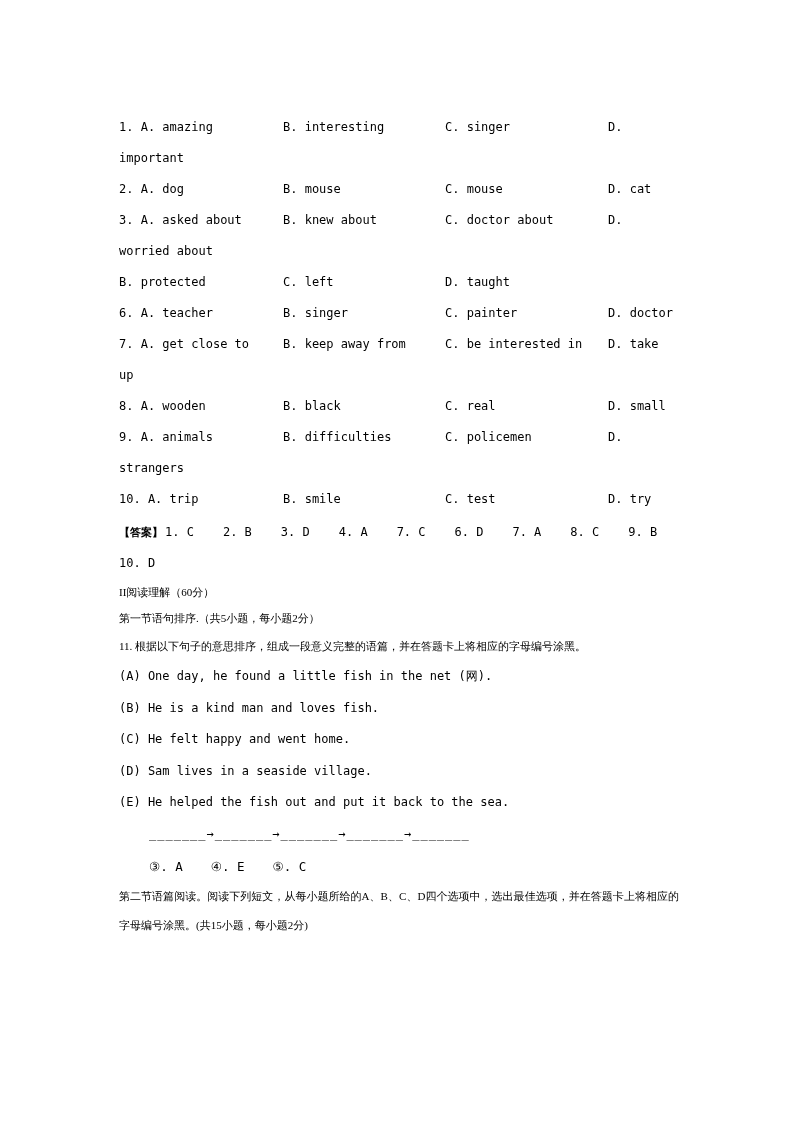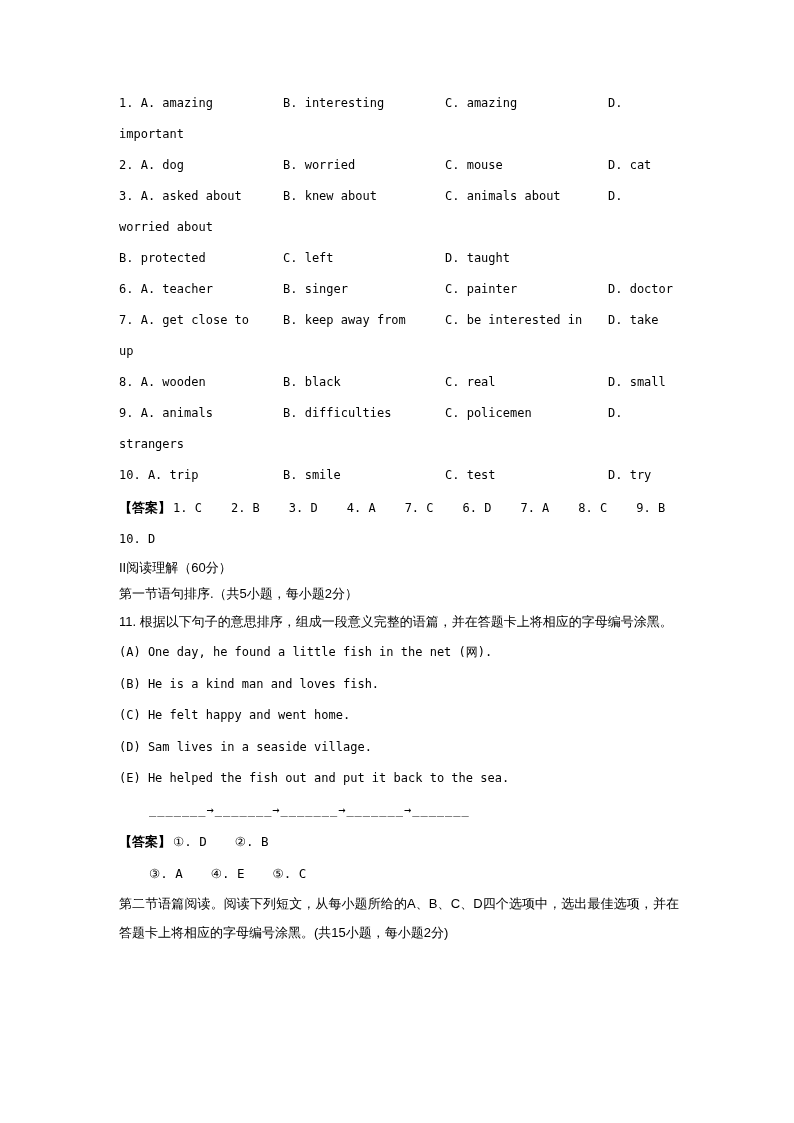--- a/index.html
+++ b/index.html
@@ -3,24 +3,24 @@
 <meta charset="utf-8">
 <style>
   * { margin: 0; padding: 0; box-sizing: border-box; }
   html, body { background: #ffffff; }
   body {
     width: 794px; height: 1123px; position: relative;
     font-family: "Liberation Serif", "DejaVu Serif", serif;
     color: #000000;
   }
   .page { position: absolute; inset: 0; background: #ffffff; overflow: hidden; }
-  .content { position: absolute; left: 119px; top: 88px; width: 560px; }
+  .content { position: absolute; left: 119px; top: 112px; width: 560px; }
 
   .mono { font-family: "DejaVu Sans Mono", "Liberation Mono", monospace; font-size: 12px; }
-  .cn   { font-family: Liberation Sans, sans-serif; font-size: 13px; }
+  .cn   { font-family: Liberation Serif, serif; font-size: 11px; }
 
   .qrow {
     display: grid;
     grid-template-columns: 164px 162px 163px 1fr;
     line-height: 31px;
     white-space: nowrap;
   }
   .wrapline { line-height: 31px; white-space: nowrap; }
 
   .ansline { line-height: 31px; white-space: nowrap; }
@@ -45,36 +45,36 @@
 <body>
 
 <div class="page">
   <div class="content">
 
     <section class="mono">
 
       <div class="qrow">
         <span>1. A. amazing</span>
         <span>B. interesting</span>
-        <span>C. amazing</span>
+        <span>C. singer</span>
         <span>D.</span>
       </div>
       <div class="wrapline">important</div>
 
       <div class="qrow">
         <span>2. A. dog</span>
-        <span>B. worried</span>
+        <span>B. mouse</span>
         <span>C. mouse</span>
         <span>D. cat</span>
       </div>
 
       <div class="qrow">
         <span>3. A. asked about</span>
         <span>B. knew about</span>
-        <span>C. animals about</span>
+        <span>C. doctor about</span>
         <span>D.</span>
       </div>
       <div class="wrapline">worried about</div>
 
       <div class="qrow">
         <span>B. protected</span>
         <span>C. left</span>
         <span>D. taught</span>
       </div>
 
@@ -131,23 +131,20 @@
     <div class="mono sentences">
       <div>(A) One day, he found a little fish in the net (网).</div>
       <div>(B) He is a kind man and loves fish.</div>
       <div>(C) He felt happy and went home.</div>
       <div>(D) Sam lives in a seaside village.</div>
       <div>(E) He helped the fish out and put it back to the sea.</div>
     </div>
 
     <div class="mono seq">_______→_______→_______→_______→_______</div>
 
-    <div class="ansline2">
-      <span class="cn ans-label">【答案】</span><span class="mono ci">①. D</span><span class="mono ci">②. B</span>
-    </div>
     <div class="ansline2 row2">
       <span class="mono ci">③. A</span><span class="mono ci">④. E</span><span class="mono ci">⑤. C</span>
     </div>
 
     <div class="cn para part2">第二节语篇阅读。阅读下列短文，从每小题所给的A、B、C、D四个选项中，选出最佳选项，并在答题卡上将相应的字母编号涂黑。(共15小题，每小题2分)</div>
 
   </div>
 </div>
 
 </body></html>

